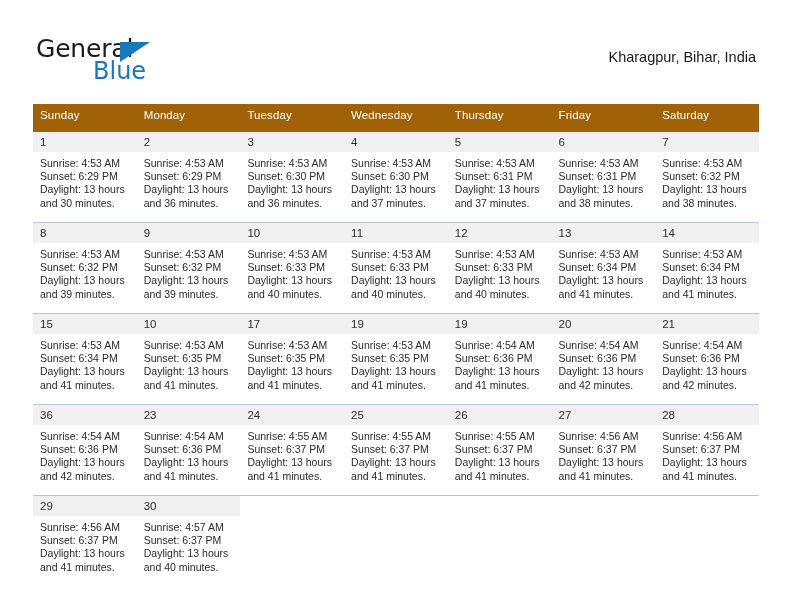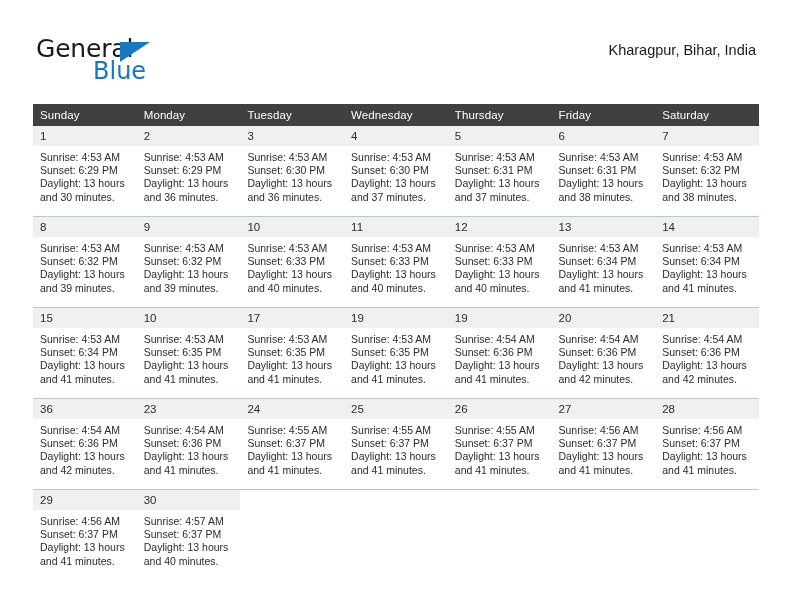--- a/index.html
+++ b/index.html
@@ -76,40 +76,40 @@
     font-size: 29px;
     font-weight: normal;
     color: #1a1a1a;
     line-height: 1.05;
     margin: 0;
     letter-spacing: 0.2px;
   }
   .cal-subtitle {
     font-size: 14.5px;
     color: #1a1a1a;
-    margin-top: 11px;
+    margin-top: 18px;
     line-height: 1.1;
   }
 
   
   .calendar {
     position: absolute;
     left: 33px;
     top: 104px;
     width: 726px;
     border-collapse: collapse;
     table-layout: fixed;
   }
   .calendar th {
-    background: #404040;
+    background: #a16207;
     color: #ffffff;
     font-weight: normal;
     font-size: 11.5px;
     text-align: left;
-    padding: 5px 0 5px 7px;
+    padding: 5px 0 11px 7px;
     height: 12px;
     border: none;
     letter-spacing: 0.1px;
   }
   .calendar td {
     vertical-align: top;
     padding: 0;
     border: none;
     width: 103.7px;
     border-top: 1px solid #b9c7d4;

